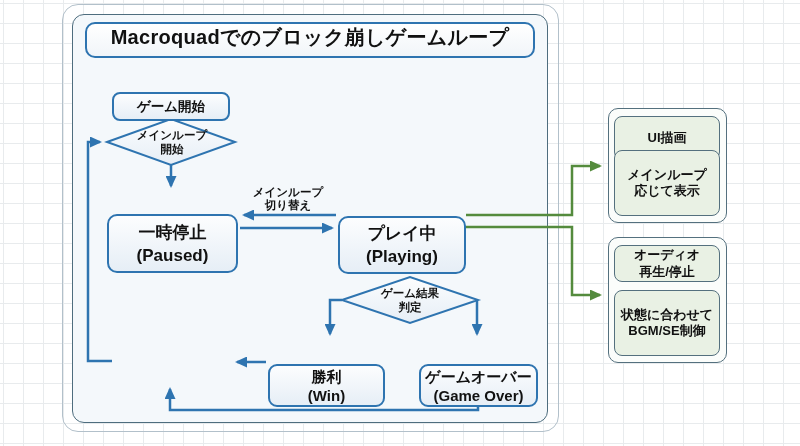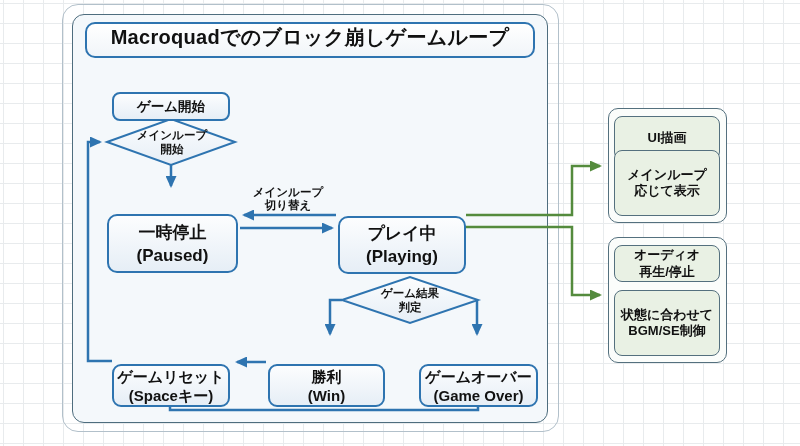--- a/index.html
+++ b/index.html
@@ -184,24 +184,20 @@
   <div id="node-win" class="node abs">
     <span>勝利</span>
     <span>(Win)</span>
   </div>
 
   <div id="node-gameover" class="node abs">
     <span>ゲームオーバー</span>
     <span>(Game Over)</span>
   </div>
 
-  <div id="node-reset" class="node abs">
-    <span>ゲームリセット</span>
-    <span>(Spaceキー)</span>
-  </div>
 
   <div id="panel-ui" class="panel abs">
     <div id="ui-heading" class="panel-item">
       <span>UI描画</span>
     </div>
     <div id="ui-body" class="panel-item">
       <span>メインループ</span>
       <span>応じて表示</span>
     </div>
   </div>

